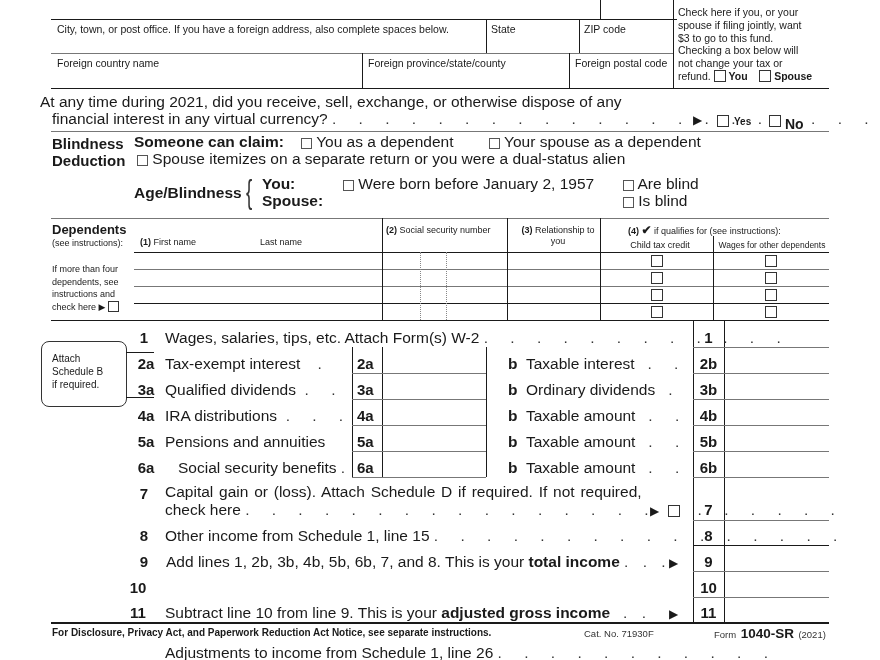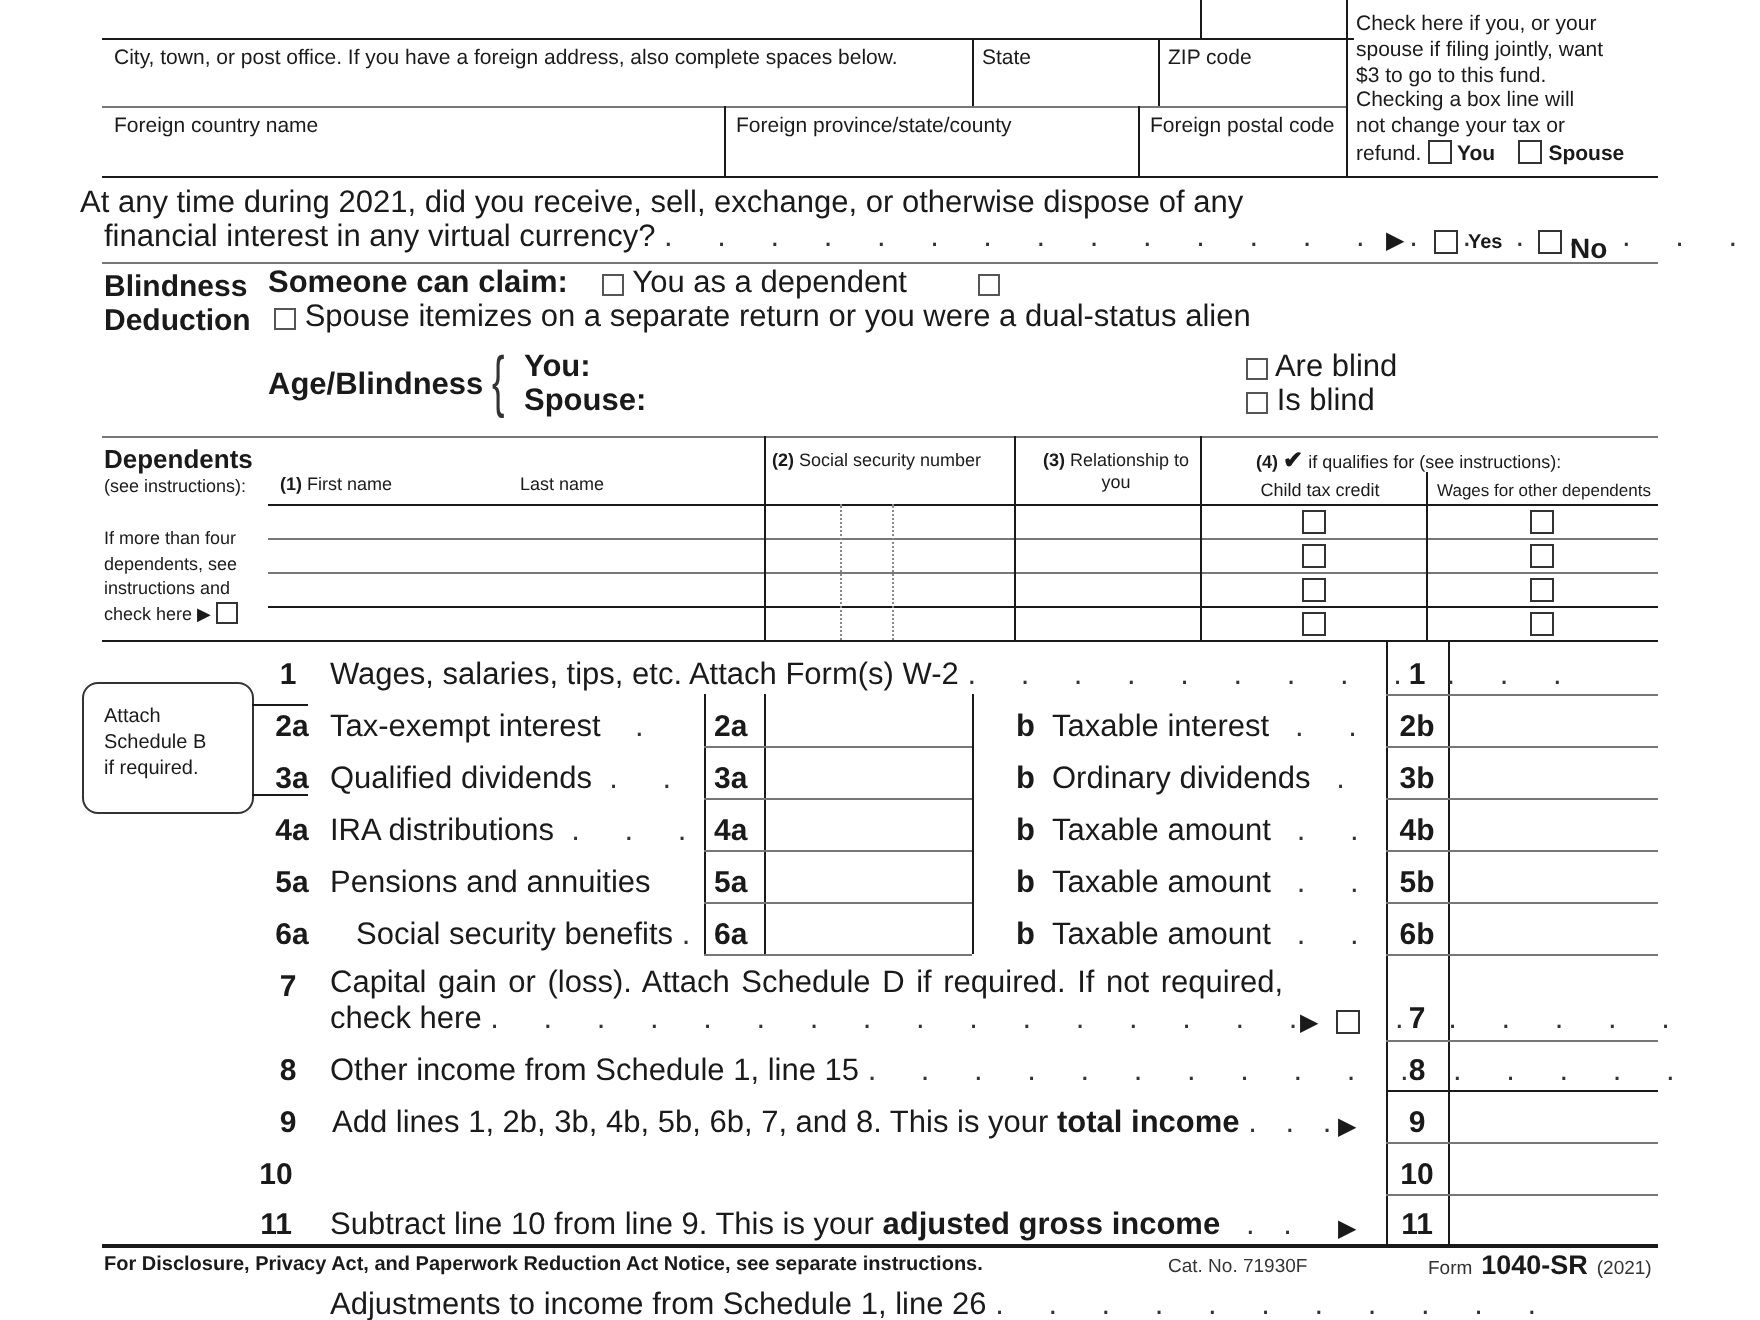--- a/index.html
+++ b/index.html
@@ -50,21 +50,21 @@
   <input class="abs" style="left: 364px; top: 70px; width: 202px; height: 16px; border: none; background: transparent;">
   <input class="abs" style="left: 571px; top: 70px; width: 100px; height: 16px; border: none; background: transparent;">
   <div class="hl" style="left:51px; top:88px; width:778px;"></div>
 </div>
 
 <div>
   <div class="abs small" style="left:678px; top:6px; line-height:12.8px;">
     <div>Check here if you, or your</div>
     <div>spouse if filing jointly, want</div>
     <div>$3 to go to this fund.</div>
-    <div>Checking a box line will</div>
+    <div>Checking a box below will</div>
     <div>not change your tax or</div>
     <div style="white-space:nowrap;">
       <span>refund.</span>
       <span class="cb"></span>
       <span class="bold">You</span>
       &nbsp;&nbsp;
       <span class="cb"></span>
       <span class="bold">Spouse</span>
     </div>
   </div>
@@ -90,32 +90,34 @@
     <div>Deduction</div>
   </div>
   <div class="abs mid" style="left:134px; top:133px; white-space:nowrap;">
     <span class="bold">Someone can claim:</span>
     &nbsp;&nbsp;
     <span class="cb sm"></span>
     <span>You as a dependent</span>
   </div>
   <div class="abs mid" style="left:489px; top:133px; white-space:nowrap;">
     <span class="cb sm"></span>
+    <span>Your spouse as a dependent</span>
   </div>
   <div class="abs mid" style="left:137px; top:150px; white-space:nowrap;">
     <span class="cb sm"></span>
     <span>Spouse itemizes on a separate return or you were a dual-status alien</span>
   </div>
   <div class="abs bold" style="left:134px; top:184px; font-size:15.5px;">Age/Blindness</div>
   <div class="abs" style="left:246px; top:172px; font-size:34px; font-weight:100; color:#333; transform:scaleX(0.55); transform-origin:left top;">{</div>
   <div class="abs bold" style="left:262px; top:175px; font-size:15.5px; line-height:17px;">
     <div>You:</div>
     <div>Spouse:</div>
   </div>
   <div class="abs mid" style="left:343px; top:175px; line-height:17px; white-space:nowrap;">
+    <div><span class="cb sm"></span> <span>Were born before January 2, 1957</span></div>
   </div>
   <div class="abs mid" style="left:623px; top:175px; line-height:17px; white-space:nowrap;">
     <div><span class="cb sm"></span> <span>Are blind</span></div>
     <div><span class="cb sm"></span> <span>Is blind</span></div>
   </div>
   <div class="hl thin" style="left:51px; top:218px; width:778px;"></div>
 </div>
 
 <div>
   <div class="abs bold" style="left:52px; top:222px; font-size:13px;">Dependents</div>

